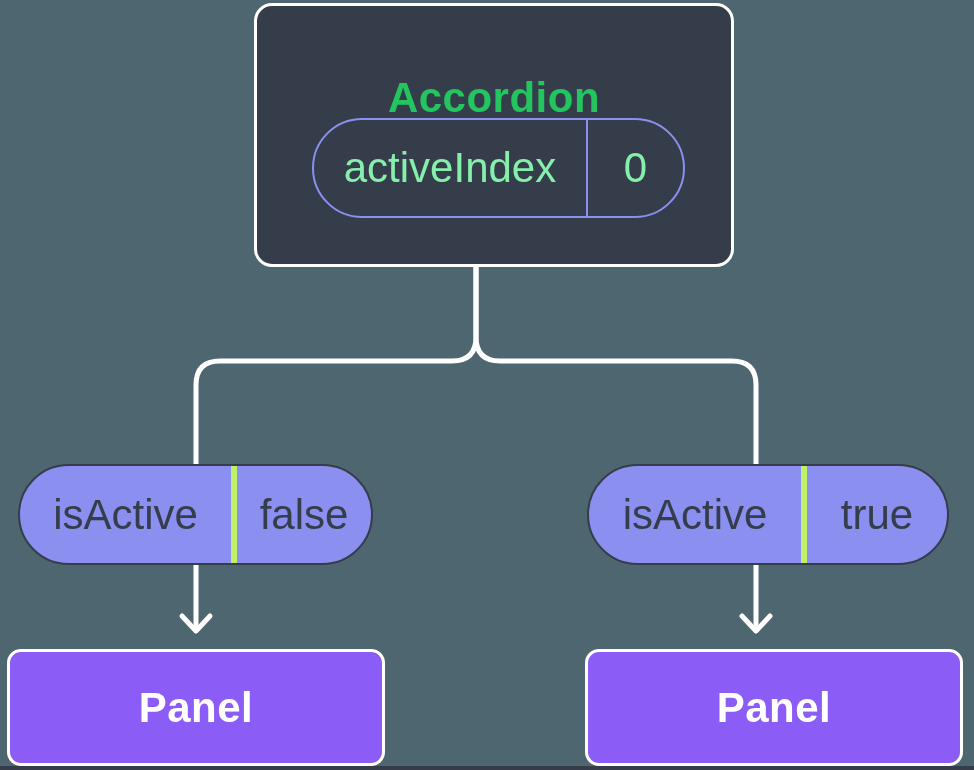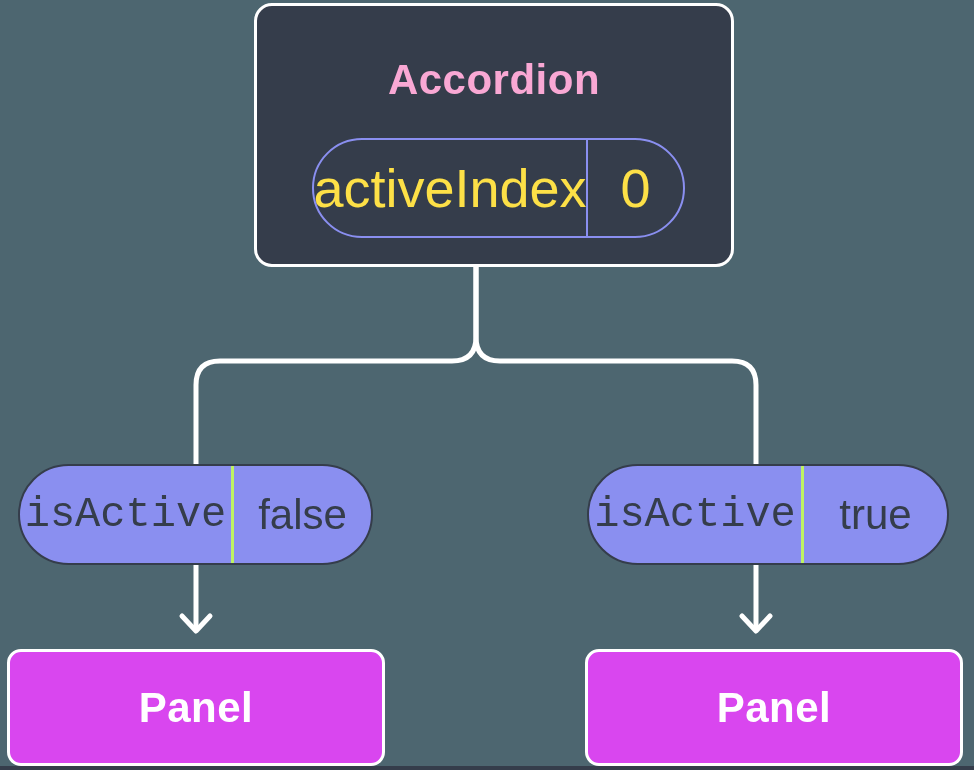--- a/index.html
+++ b/index.html
@@ -11,54 +11,53 @@
   .stage{position:absolute;left:0;top:0;width:974px;height:770px;}
   svg.connectors{position:absolute;left:0;top:0;z-index:1;}
 
   
   .accordion-box{
     position:absolute;left:254px;top:3px;width:480px;height:264px;
     box-sizing:border-box;background:#353d4b;
     border:3px solid #ffffff;border-radius:18px;z-index:2;
   }
   .accordion-title{
-    position:absolute;left:0;top:50px;width:100%;
-    text-align:center;color:#f9a8d4;font-size:42px;font-weight:600;
+    position:absolute;left:0;top:68px;width:100%;
+    text-align:center;color:#22c55e;font-size:42px;font-weight:600;
     letter-spacing:.5px;
   }
   .state-pill{
     position:absolute;left:55px;top:112px;width:373px;height:100px;
     box-sizing:border-box;border:2.5px solid #8a8ff0;border-radius:52px;
-    display:flex;align-items:stretch;color:#fde047;font-size:54px;
+    display:flex;align-items:stretch;color:#86efac;font-size:42px;
     z-index:3;
-    margin-top:20px;
   }
   .state-pill .seg{display:flex;align-items:center;justify-content:center;}
   .state-pill .seg.name{width:272px;border-right:2.5px solid #8a8ff0;}
   .state-pill .seg.value{flex:1;}
 
   
   .prop-pill{
     position:absolute;height:101px;box-sizing:border-box;
     background:#8a8ff0;border:2.5px solid #353d4b;border-radius:52px;
     display:flex;align-items:stretch;color:#353d4b;font-size:42px;
     z-index:2;
   }
   .prop-pill .seg{display:flex;align-items:center;justify-content:center;}
-  .prop-pill .seg.name{border-right:3px solid #bef264;font-family:Liberation Mono, monospace;}
+  .prop-pill .seg.name{border-right:6px solid #bef264;}
   .prop-pill .seg.value{flex:1;}
   .prop-pill.left{left:18px;top:464px;width:355px;}
   .prop-pill.left .seg.name{width:211px;}
   .prop-pill.right{left:587px;top:464px;width:362px;}
   .prop-pill.right .seg.name{width:212px;}
 
   
   .panel-box{
     position:absolute;top:649px;width:378px;height:117px;
-    box-sizing:border-box;background:#d946ef;
+    box-sizing:border-box;background:#8b5cf6;
     border:3px solid #ffffff;border-radius:14px;
     display:flex;align-items:center;justify-content:center;
     color:#ffffff;font-size:42px;font-weight:600;letter-spacing:.5px;
     z-index:2;
   }
   .panel-box.left{left:7px;}
   .panel-box.right{left:585px;}
 
   .bottom-strip{
     position:absolute;left:0;bottom:0;width:974px;height:4px;

